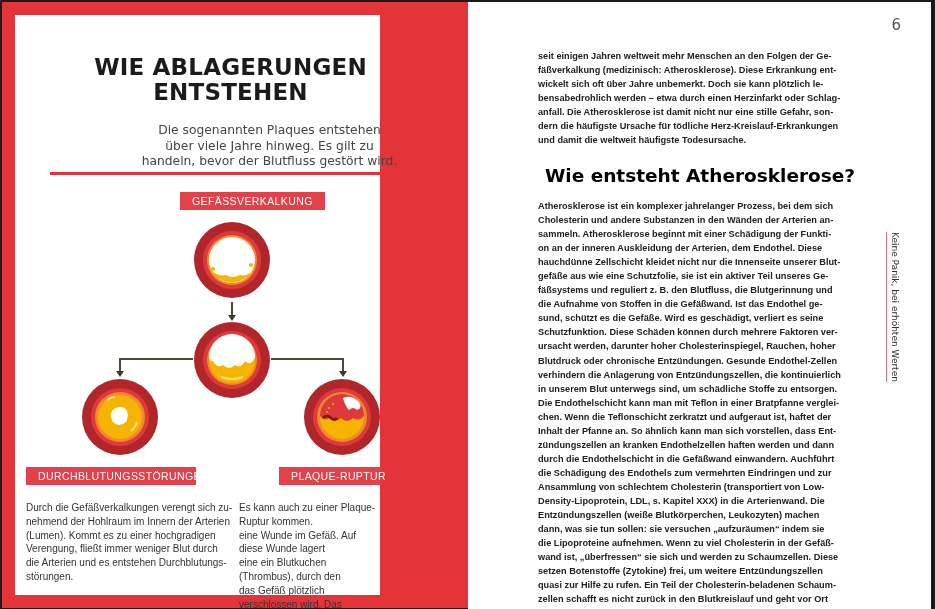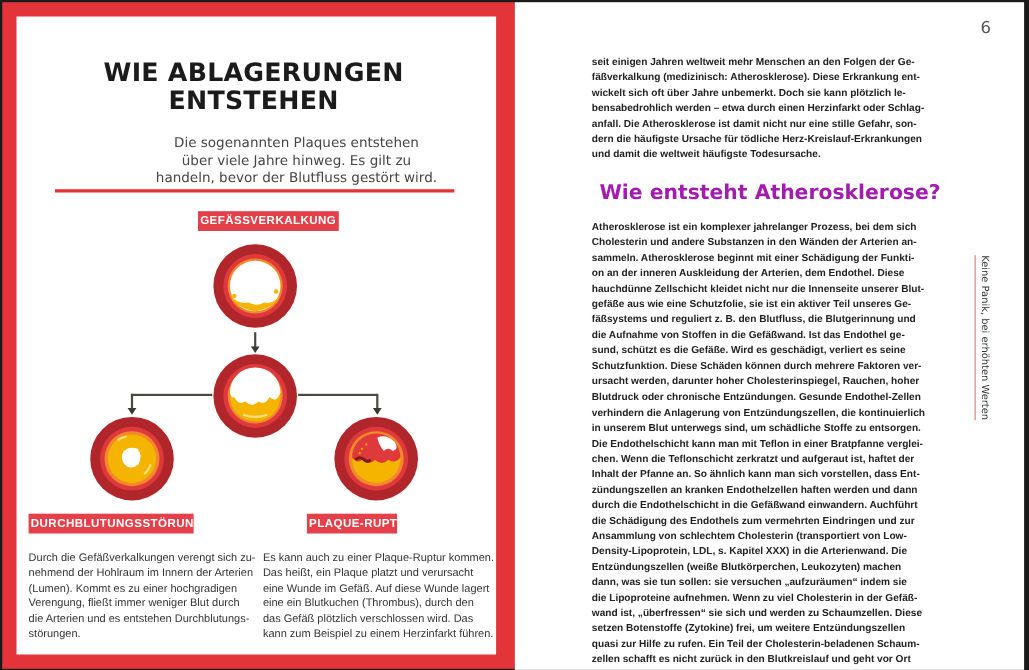--- a/index.html
+++ b/index.html
@@ -1,30 +1,30 @@
 <!DOCTYPE html>
 <html><head>
 <meta charset="utf-8">
 <style>
   html,body{margin:0;padding:0;}
   body{width:935px;height:609px;background:#1a1a1a;position:relative;overflow:hidden;font-family:"Liberation Sans",sans-serif;}
   .left-page{position:absolute;left:2px;top:2px;width:466px;height:606px;background:#e3343a;}
-  .left-inner{position:absolute;left:13px;top:13px;width:436px;height:580px;background:#fff;}
+  .left-inner{position:absolute;left:13px;top:13px;width:365px;height:580px;background:#fff;}
   .right-page{position:absolute;left:468px;top:2px;width:463px;height:607px;background:#fff;}
   .title{position:absolute;left:0;width:431px;top:40px;text-align:center;font-family:"DejaVu Sans",sans-serif;font-weight:bold;font-size:23px;line-height:25px;letter-spacing:0.2px;color:#1b1b1b;}
   .subtitle{position:absolute;left:0;width:431px;top:108px;text-align:center;font-family:"DejaVu Sans",sans-serif;font-size:12.3px;line-height:15.5px;color:#444;margin-left:39px;}
   .rule{position:absolute;left:35px;top:157px;width:363px;height:3px;background:#e3343a;}
-  .tag{position:absolute;background:#e3404a;color:#fff;font-family:"Liberation Sans",sans-serif;font-weight:bold;font-size:10.5px;letter-spacing:0.4px;height:18px;line-height:18px;padding:0 2px;text-align:center;white-space:nowrap;}
+  .tag{position:absolute;background:#e3404a;color:#fff;font-family:"Liberation Sans",sans-serif;font-weight:normal;font-size:10.5px;letter-spacing:0.4px;height:18px;line-height:18px;padding:0 12px;text-align:center;white-space:nowrap;}
   .vessel{position:absolute;}
   .conn{position:absolute;background:#4a4a3c;}
   .arrowhead{position:absolute;width:0;height:0;border-left:4px solid transparent;border-right:4px solid transparent;border-top:6px solid #3a3a30;}
   .caption{position:absolute;font-family:"Liberation Sans",sans-serif;font-size:10px;line-height:13.8px;color:#333;transform-origin:0 0;}
   .page-number{position:absolute;right:30px;top:14px;font-family:"DejaVu Sans",sans-serif;font-size:15px;color:#555;}
   .body-text{position:absolute;left:70px;width:322px;font-family:"Liberation Sans",sans-serif;font-weight:bold;font-size:9.2px;line-height:14.05px;color:#222;text-align:justify;}
-  .h2{position:absolute;left:62px;width:340px;top:163px;text-align:center;font-family:"DejaVu Sans",sans-serif;font-weight:bold;font-size:18.5px;color:#a21caf;}
+  .h2{position:absolute;left:62px;width:340px;top:163px;text-align:center;font-family:"DejaVu Sans",sans-serif;font-weight:bold;font-size:18.5px;color:#000000;}
   .running-head{position:absolute;left:418px;top:230px;width:150px;height:14px;transform:rotate(90deg);transform-origin:0 0;font-family:"DejaVu Sans",sans-serif;font-size:9px;color:#333;white-space:nowrap;border-bottom:0;}
   .running-rule{position:absolute;left:418px;top:230px;width:1px;height:150px;background:#e3343a;opacity:.7;}
 </style>
 </head>
 <body>
 
 <div class="left-page">
   <div class="left-inner">
     <div class="title">
       <div>WIE ABLAGERUNGEN</div>
@@ -97,21 +97,20 @@
     <div class="caption" style="left:11px;top:486px;">
       <div>Durch die Gefäßverkalkungen verengt sich zu-</div>
       <div>nehmend der Hohlraum im Innern der Arterien</div>
       <div>(Lumen). Kommt es zu einer hochgradigen</div>
       <div>Verengung, fließt immer weniger Blut durch</div>
       <div>die Arterien und es entstehen Durchblutungs-</div>
       <div>störungen.</div>
     </div>
     <div class="caption" style="left:224px;top:486px;">
       <div>Es kann auch zu einer Plaque-Ruptur kommen.</div>
-      <div>Das heißt, ein Plaque platzt und verursacht</div>
       <div>eine Wunde im Gefäß. Auf diese Wunde lagert</div>
       <div>eine ein Blutkuchen (Thrombus), durch den</div>
       <div>das Gefäß plötzlich verschlossen wird. Das</div>
       <div>kann zum Beispiel zu einem Herzinfarkt führen.</div>
     </div>
   </div>
 </div>
 
 <div class="right-page">
   <div class="page-number">6</div>

